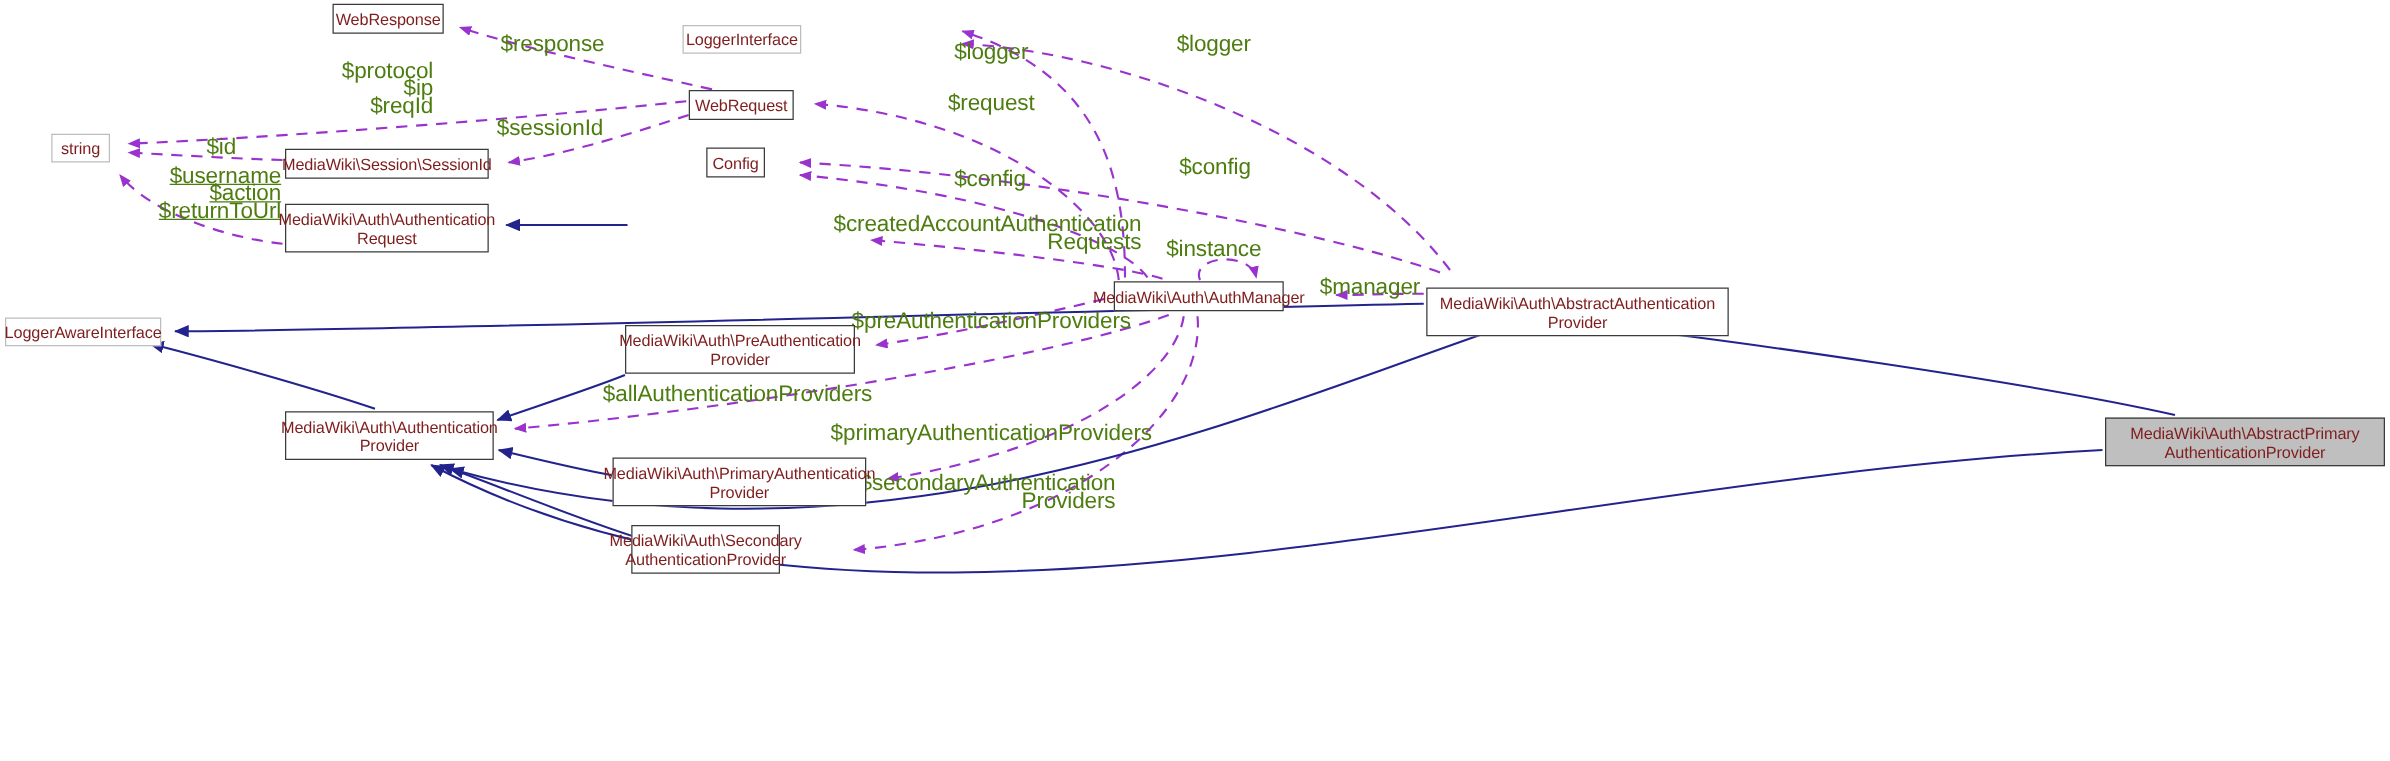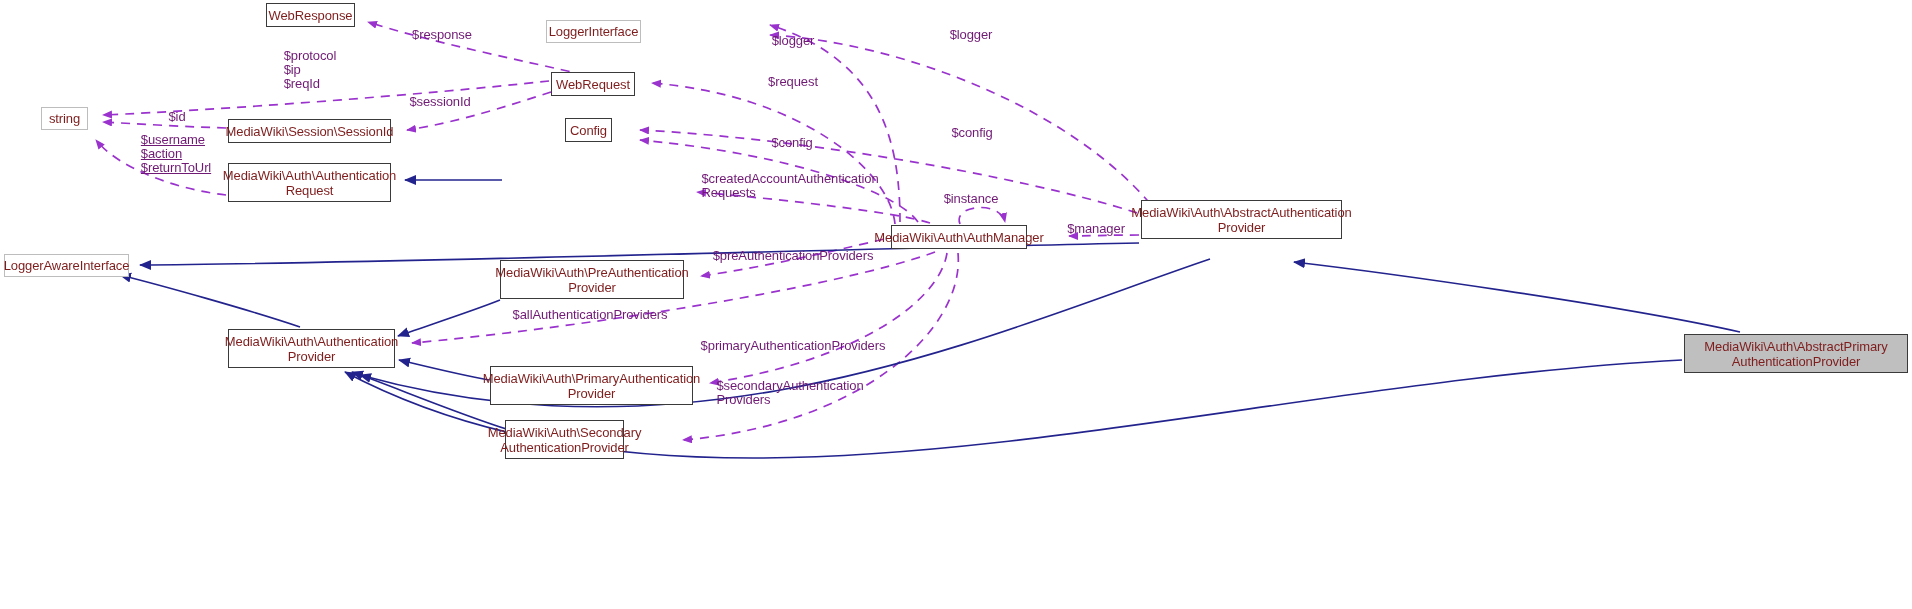--- a/index.html
+++ b/index.html
@@ -43,24 +43,24 @@
   }
   .uml-node.light {
     border: 1.2px solid #bdbdbd;
   }
   .uml-node.highlight {
     border: 1.6px solid #3a3a3a;
     background: #bfbfbf;
   }
   .edge-label {
     position: absolute;
-    font-size: 13px;
+    font-size: 18px;
     line-height: 14px;
-    color: #701a75;
-    text-align: left;
+    color: #4d7c0f;
+    text-align: right;
     white-space: pre-line;
     letter-spacing: -0.1px;
     z-index: 4;
     transform: translate(-50%, -50%);
   }
 </style>
 </head>
 <body>
 
 <div id="diagram-root">
@@ -161,21 +161,21 @@
   <div class="uml-node solid" style="left:228px;top:163px;width:163px;height:39px;">
     <span>MediaWiki\Auth\Authentication
 Request</span>
   </div>
 
 
   <div class="uml-node solid" style="left:891px;top:225px;width:136px;height:24px;">
     <span>MediaWiki\Auth\AuthManager</span>
   </div>
 
-  <div class="uml-node solid" style="left:1141px;top:200px;width:201px;height:39px;text-align:center;">
+  <div class="uml-node solid" style="left:1141px;top:230px;width:242px;height:39px;text-align:center;">
     <span>MediaWiki\Auth\AbstractAuthentication
 Provider</span>
   </div>
 
   <div class="uml-node light" style="left:4px;top:254px;width:125px;height:23px;">
     <span>LoggerAwareInterface</span>
   </div>
 
   <div class="uml-node solid" style="left:500px;top:260px;width:184px;height:39px;">
     <span>MediaWiki\Auth\PreAuthentication

